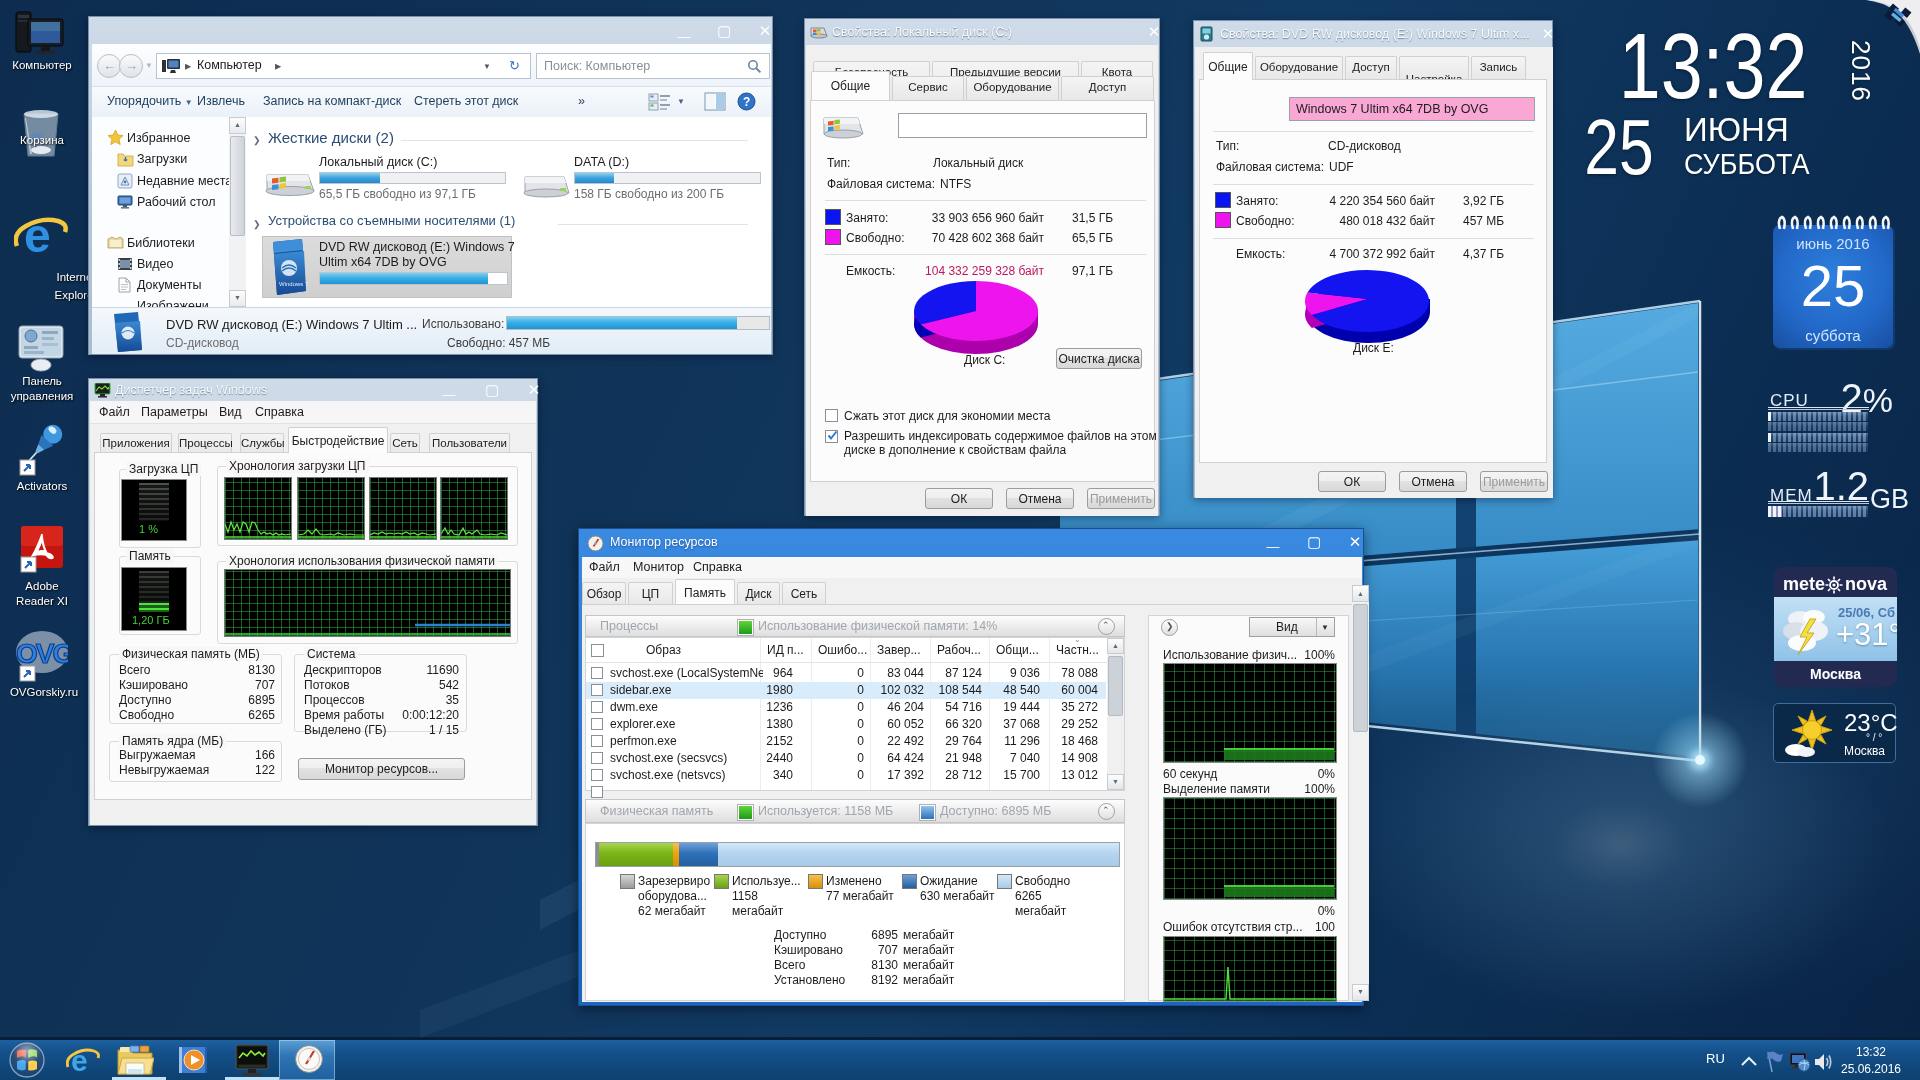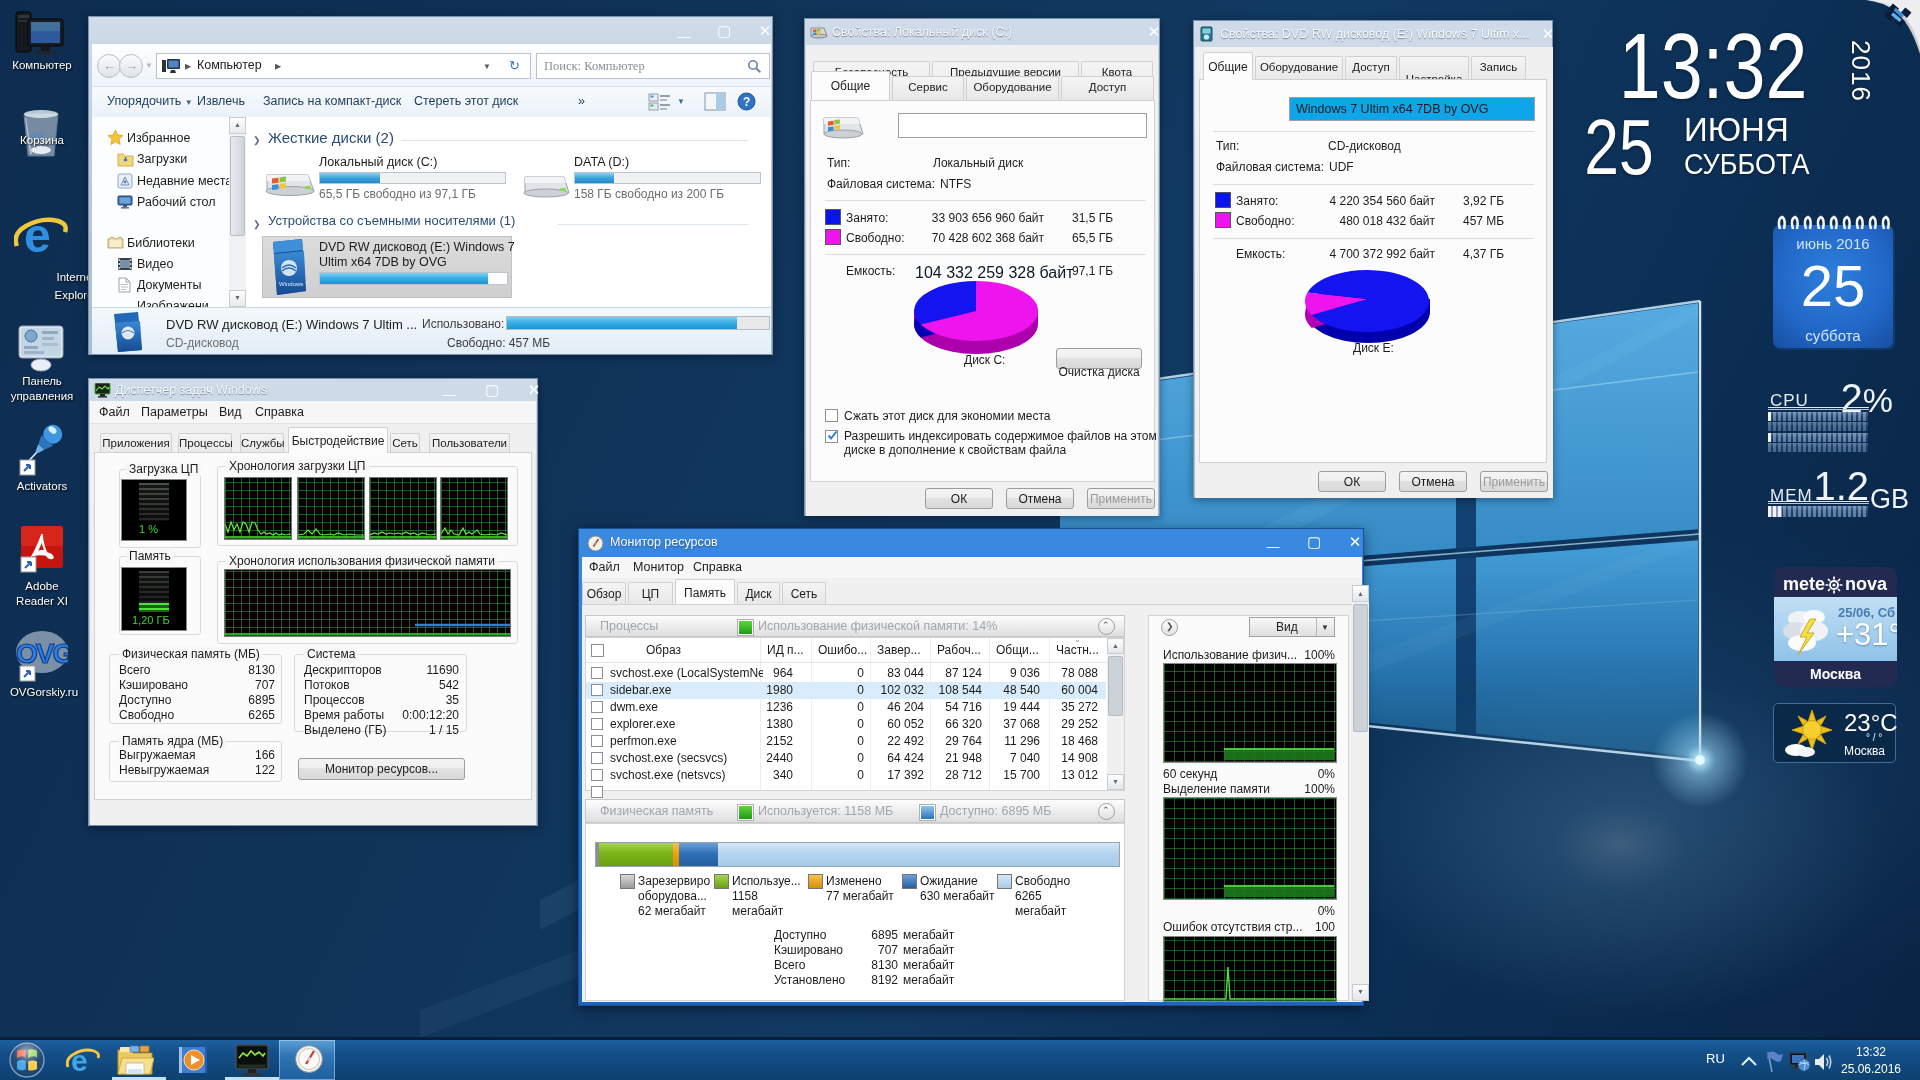--- a/index.html
+++ b/index.html
@@ -378,21 +378,21 @@
     <path d="M9,12 L13,12 L14,15 L8,15 Z" fill="#2a3138"></path>
    </svg>
    <div class="txt" style="left:28px;top:4px;font-size:12.5px;color:#555;">▸</div>
    <div class="txt" style="left:40px;top:4px;font-size:12.5px;color:#1c1c1c;">Компьютер</div>
    <div class="txt" style="left:118px;top:4px;font-size:12.5px;color:#555;">▸</div>
    <div class="txt" style="left:326px;top:8px;color:#556;font-size:8px;">▼</div>
   </div>
   <div class="abs" style="left:412px;top:9px;width:26px;height:24px;background:#fff;border:1px solid #b9c2cf;border-left:none;">
    <div class="txt" style="left:5px;top:4px;font-size:13px;color:#3a76c4;">↻</div>
   </div>
-  <div class="abs" style="left:444px;top:9px;width:232px;height:24px;background:#fff;border:1px solid #b9c2cf;font-family:Liberation Serif, serif;">
+  <div class="abs" style="left:444px;top:9px;width:232px;height:24px;background:#fff;border:1px solid #b9c2cf;">
    <div class="txt" style="left:7px;top:5px;font-size:12.5px;color:#8a8f96;">Поиск: Компьютер</div>
    <svg class="abs" style="left:210px;top:5px" width="15" height="15" viewBox="0 0 15 15">
     <circle cx="6" cy="6" r="4.2" fill="none" stroke="#6d84a0" stroke-width="1.6"></circle>
     <line x1="9.2" y1="9.2" x2="13.4" y2="13.4" stroke="#6d84a0" stroke-width="2"></line>
    </svg>
   </div>
  </div>
 
  <div class="abs" style="left:3px;top:70px;width:679px;height:30px;background:linear-gradient(#f8fbfd,#eaf1f8);border-bottom:1px solid #d5dee8;">
   <div class="txt" style="left:15px;top:7px;font-size:12.5px;color:#1e3c5c;">Упорядочить <span style="font-size:8px;color:#44648a;">▼</span></div>
@@ -716,32 +716,32 @@
   <div class="abs" style="left:19px;top:164px;width:16px;height:16px;background:#0a14ee;border:1px solid #555;box-sizing:border-box;"></div>
   <div class="txt" style="left:40px;top:166px;font-size:12px;color:#1c1c1c;">Занято:</div>
   <div class="txt r" style="left:109px;top:166px;width:129px;font-size:12px;color:#1c1c1c;">33 903 656 960 байт</div>
   <div class="txt" style="left:266px;top:166px;font-size:12px;color:#1c1c1c;">31,5 ГБ</div>
   <div class="abs" style="left:19px;top:184px;width:16px;height:16px;background:#ee14ee;border:1px solid #555;box-sizing:border-box;"></div>
   <div class="txt" style="left:40px;top:186px;font-size:12px;color:#1c1c1c;">Свободно:</div>
   <div class="txt r" style="left:109px;top:186px;width:129px;font-size:12px;color:#1c1c1c;">70 428 602 368 байт</div>
   <div class="txt" style="left:266px;top:186px;font-size:12px;color:#1c1c1c;">65,5 ГБ</div>
   <div class="abs" style="left:19px;top:209px;width:321px;height:1px;background:#dddddd;"></div>
   <div class="txt" style="left:40px;top:219px;font-size:12px;color:#1c1c1c;">Емкость:</div>
-  <div class="txt r" style="left:109px;top:219px;width:129px;font-size:16px;color:#0f172a;">104 332 259 328 байт</div>
+  <div class="txt r" style="left:109px;top:219px;width:129px;font-size:12px;color:#be185d;">104 332 259 328 байт</div>
   <div class="txt" style="left:266px;top:219px;font-size:12px;color:#1c1c1c;">97,1 ГБ</div>
 
   <svg class="abs" style="left:99px;top:234px" width="135" height="80" viewBox="0 0 135 80">
    <ellipse cx="71" cy="45" rx="62" ry="30" fill="#ad00ad"></ellipse>
    <rect x="9" y="32" width="124" height="13" fill="#ad00ad"></rect>
    <path d="M71,45 L71,15 A62,30 0 0 0 15.8,58.6 Z" fill="#0000b4"></path>
    <path d="M71,32 L71,2 A62,30 0 0 0 15.8,45.6 Z" fill="#1414f0"></path>
    <path d="M71,32 L15.8,45.6 A62,30 0 1 0 71,2 Z" fill="#ee14ee"></path>
   </svg>
   <div class="txt" style="left:158px;top:308px;font-size:12px;color:#1c1c1c;">Диск C:</div>
-  <div class="btn" style="left:250px;top:303px;width:86px;height:21px;padding-top:16px;">Очистка диска</div>
+  <div class="btn" style="left:250px;top:303px;width:86px;height:21px;padding-top:3px;">Очистка диска</div>
   <div class="chk" style="left:19px;top:364px;"></div>
   <div class="txt" style="left:38px;top:364px;font-size:12px;color:#1c1c1c;">Сжать этот диск для экономии места</div>
   <div class="chk" style="left:19px;top:385px;"></div>
   <svg class="abs" style="left:20px;top:384px" width="13" height="13" viewBox="0 0 13 13">
         <path d="M2.5,6.5 L5,9.5 L10.5,2.5" stroke="#2a7fd4" stroke-width="2" fill="none"></path>
       </svg>
   <div class="txt" style="left:38px;top:384px;font-size:12px;color:#1c1c1c;">Разрешить индексировать содержимое файлов на этом</div>
   <div class="txt" style="left:38px;top:398px;font-size:12px;color:#1c1c1c;">диске в дополнение к свойствам файла</div>
   <div class="btn" style="left:119px;top:443px;width:68px;height:21px;padding-top:3px;">ОК</div>
   <div class="btn" style="left:200px;top:443px;width:68px;height:21px;padding-top:3px;">Отмена</div>
@@ -756,21 +756,21 @@
  </svg>
  <div class="txt" style="left:26px;top:6px;font-size:12.5px;color:#f8fafc;text-shadow:0 1px 1px rgba(60,80,110,.6);">Свойства: DVD RW дисковод (E:) Windows 7 Ultim x...</div>
  <div class="capbtn" style="left:343px;top:4px;width:22px;font-size:15px;">✕</div>
  <div class="abs" style="left:1px;top:26px;width:358px;height:451px;background:#f0f0f0;">
   <div class="tab tabsel" style="left:8px;top:5px;width:50px;height:28px;padding-top:7px;">Общие</div>
   <div class="tab" style="left:60px;top:9px;width:88px;height:24px;padding-top:4px;font-size:11.5px;">Оборудование</div>
   <div class="tab" style="left:150px;top:9px;width:52px;height:24px;padding-top:4px;font-size:11.5px;">Доступ</div>
   <div class="tab" style="left:204px;top:9px;width:70px;height:24px;padding-top:16px;font-size:11.5px;">Настройка</div>
   <div class="tab" style="left:276px;top:9px;width:55px;height:24px;padding-top:4px;font-size:11.5px;">Запись</div>
   <div class="abs" style="left:4px;top:32px;width:348px;height:384px;background:#fcfcfc;border:1px solid #d0d0d0;box-sizing:border-box;"></div>
-  <div class="abs" style="left:94px;top:50px;width:246px;height:24px;background:#0ea5e9;border:1px solid #9aa0a8;box-sizing:border-box;">
+  <div class="abs" style="left:94px;top:50px;width:246px;height:24px;background:#f9a8d4;border:1px solid #9aa0a8;box-sizing:border-box;">
    <div class="txt" style="left:6px;top:4px;font-size:12.5px;color:#1c1c1c;">Windows 7 Ultim x64 7DB by OVG</div>
   </div>
   <div class="abs" style="left:18px;top:84px;width:321px;height:1px;background:#dddddd;"></div>
   <div class="txt" style="left:21px;top:92px;font-size:12px;color:#1c1c1c;">Тип:</div>
   <div class="txt" style="left:133px;top:92px;font-size:12px;color:#1c1c1c;">CD-дисковод</div>
   <div class="txt" style="left:21px;top:113px;font-size:12px;color:#1c1c1c;">Файловая система:</div>
   <div class="txt" style="left:134px;top:113px;font-size:12px;color:#1c1c1c;">UDF</div>
   <div class="abs" style="left:18px;top:137px;width:321px;height:1px;background:#dddddd;"></div>
   <div class="abs" style="left:20px;top:145px;width:16px;height:16px;background:#0a14ee;border:1px solid #555;box-sizing:border-box;"></div>
   <div class="txt" style="left:41px;top:147px;font-size:12px;color:#1c1c1c;">Занято:</div>

